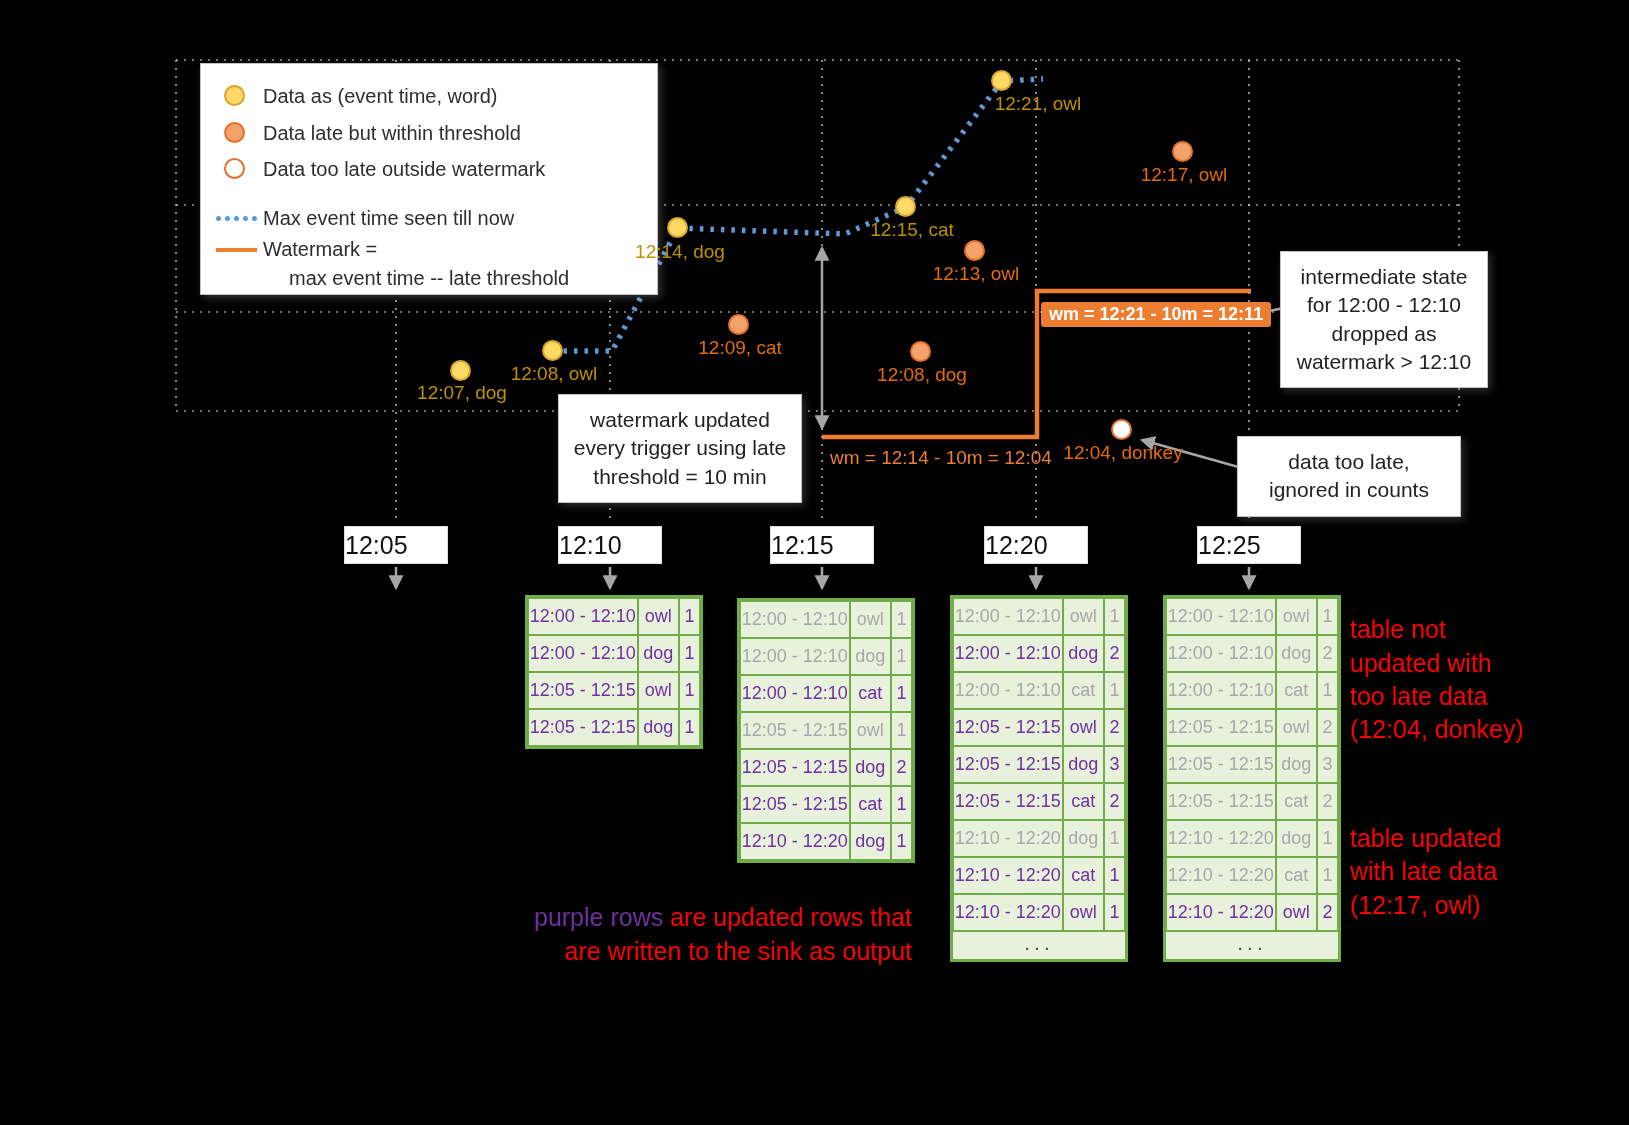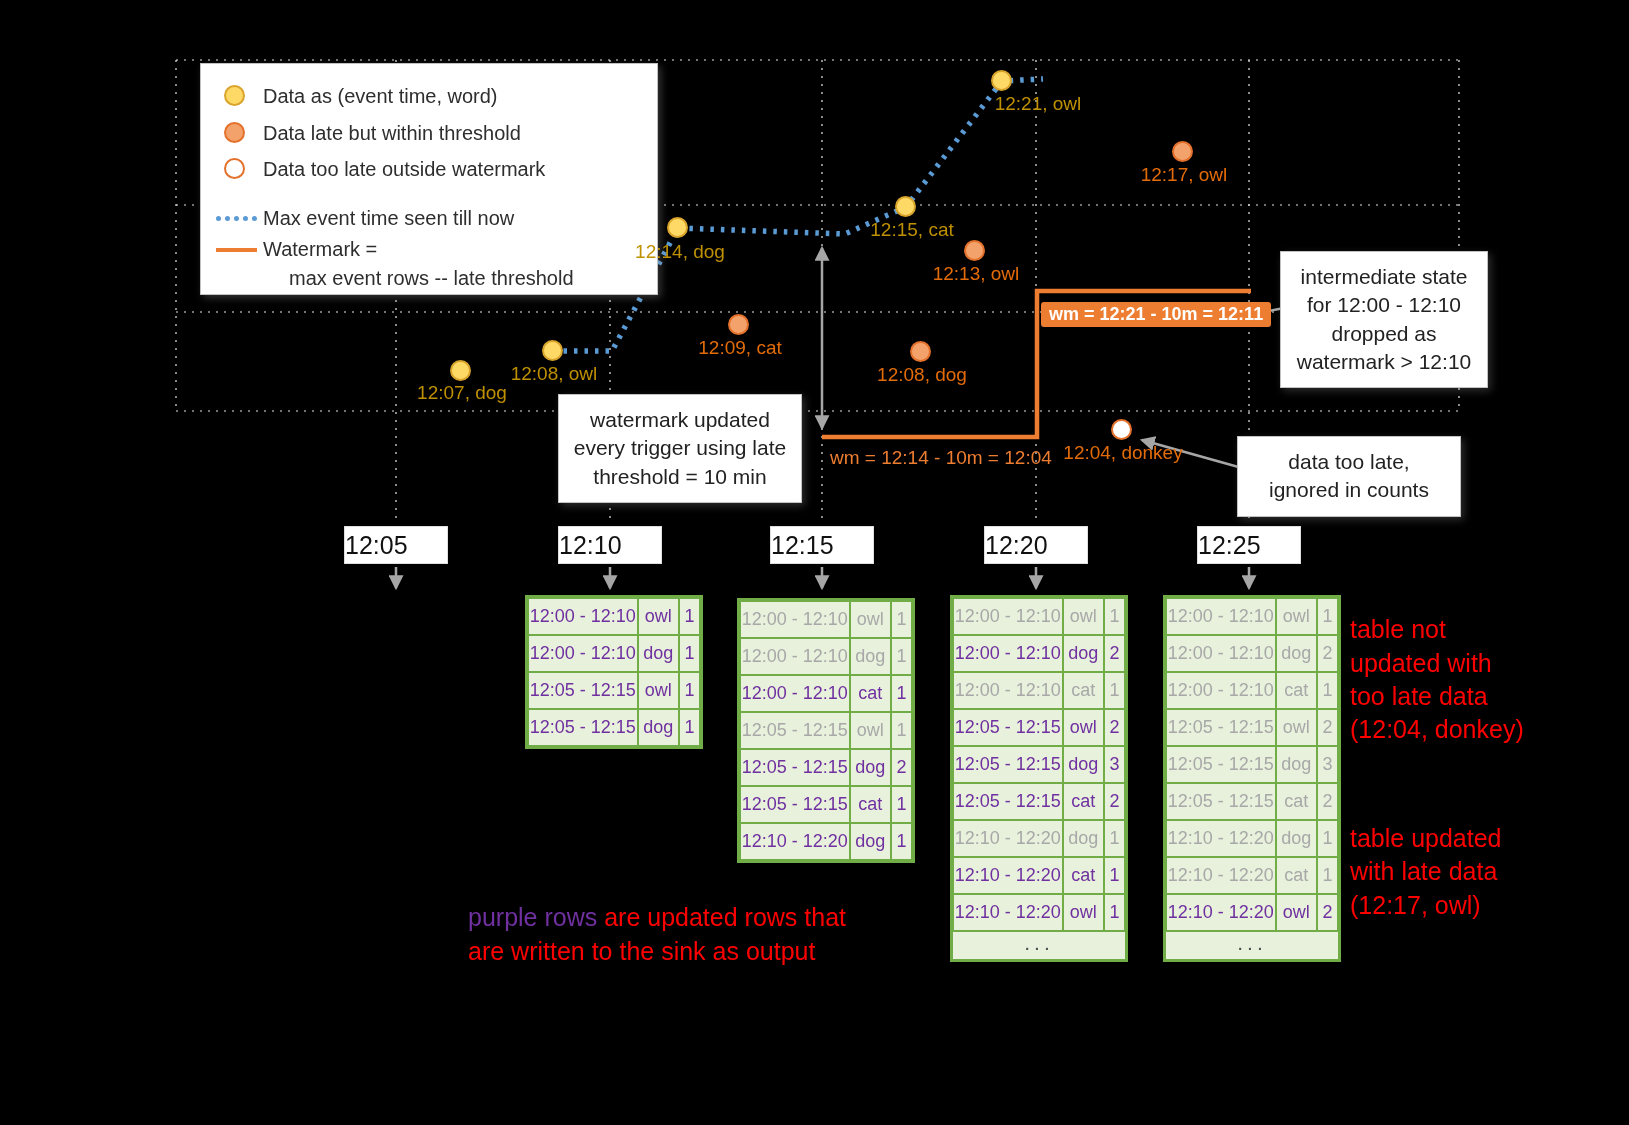--- a/index.html
+++ b/index.html
@@ -40,21 +40,21 @@
   .t-row{display:flex}
   .tcell{border:1px solid #70AD47;height:37px;display:flex;align-items:center;justify-content:center;font-size:18px;background:#E7F1DC}
   .tcell.win{width:116px}
   .tcell.word{width:44px}
   .tcell.cnt{width:22px}
   .t-row.updated .tcell{color:#7030A0}
   .t-row.unchanged .tcell{color:#A8A8A8}
   .t-ellipsis{height:28px;line-height:22px;text-align:center;color:#4d4d4d;font-size:21px;letter-spacing:4px;border-top:1px solid #70AD47}
 
   .red-note{position:absolute;color:#FF0000;font-size:25px;line-height:1.33;white-space:pre-line}
-  #note-purple{left:468px;top:868px;width:444px;text-align:left}
+  #note-purple{left:468px;top:868px;width:444px;text-align:right}
   #note-purple .purple{color:#7030A0}
   #note-late .ital{}
   #note-late{left:1350px;top:580px}
   #note-updated{left:1350px;top:822px}
 </style>
 </head>
 <body>
 
 <div id="canvas">
 
@@ -106,21 +106,21 @@
     </div>
     <div class="lg-item" style="top:142px">
       <span class="lg-line blue"></span>
       <span class="lg-text">Max event time seen till now</span>
     </div>
     <div class="lg-item" style="top:173px">
       <span class="lg-line orange"></span>
       <span class="lg-text">Watermark =</span>
     </div>
     <div class="lg-item" style="top:202px">
-      <span class="lg-text" style="left:88px">max event rows -- late threshold</span>
+      <span class="lg-text" style="left:88px">max event time -- late threshold</span>
     </div>
   </div>
 
   <div class="pt ontime" style="left:450px;top:360px"></div>
   <div class="pt-label gold" style="left:462px;top:382px">12:07, dog</div>
 
   <div class="pt ontime" style="left:542px;top:340px"></div>
   <div class="pt-label gold" style="left:554px;top:363px">12:08, owl</div>
 
   <div class="pt ontime" style="left:667px;top:217px"></div>

